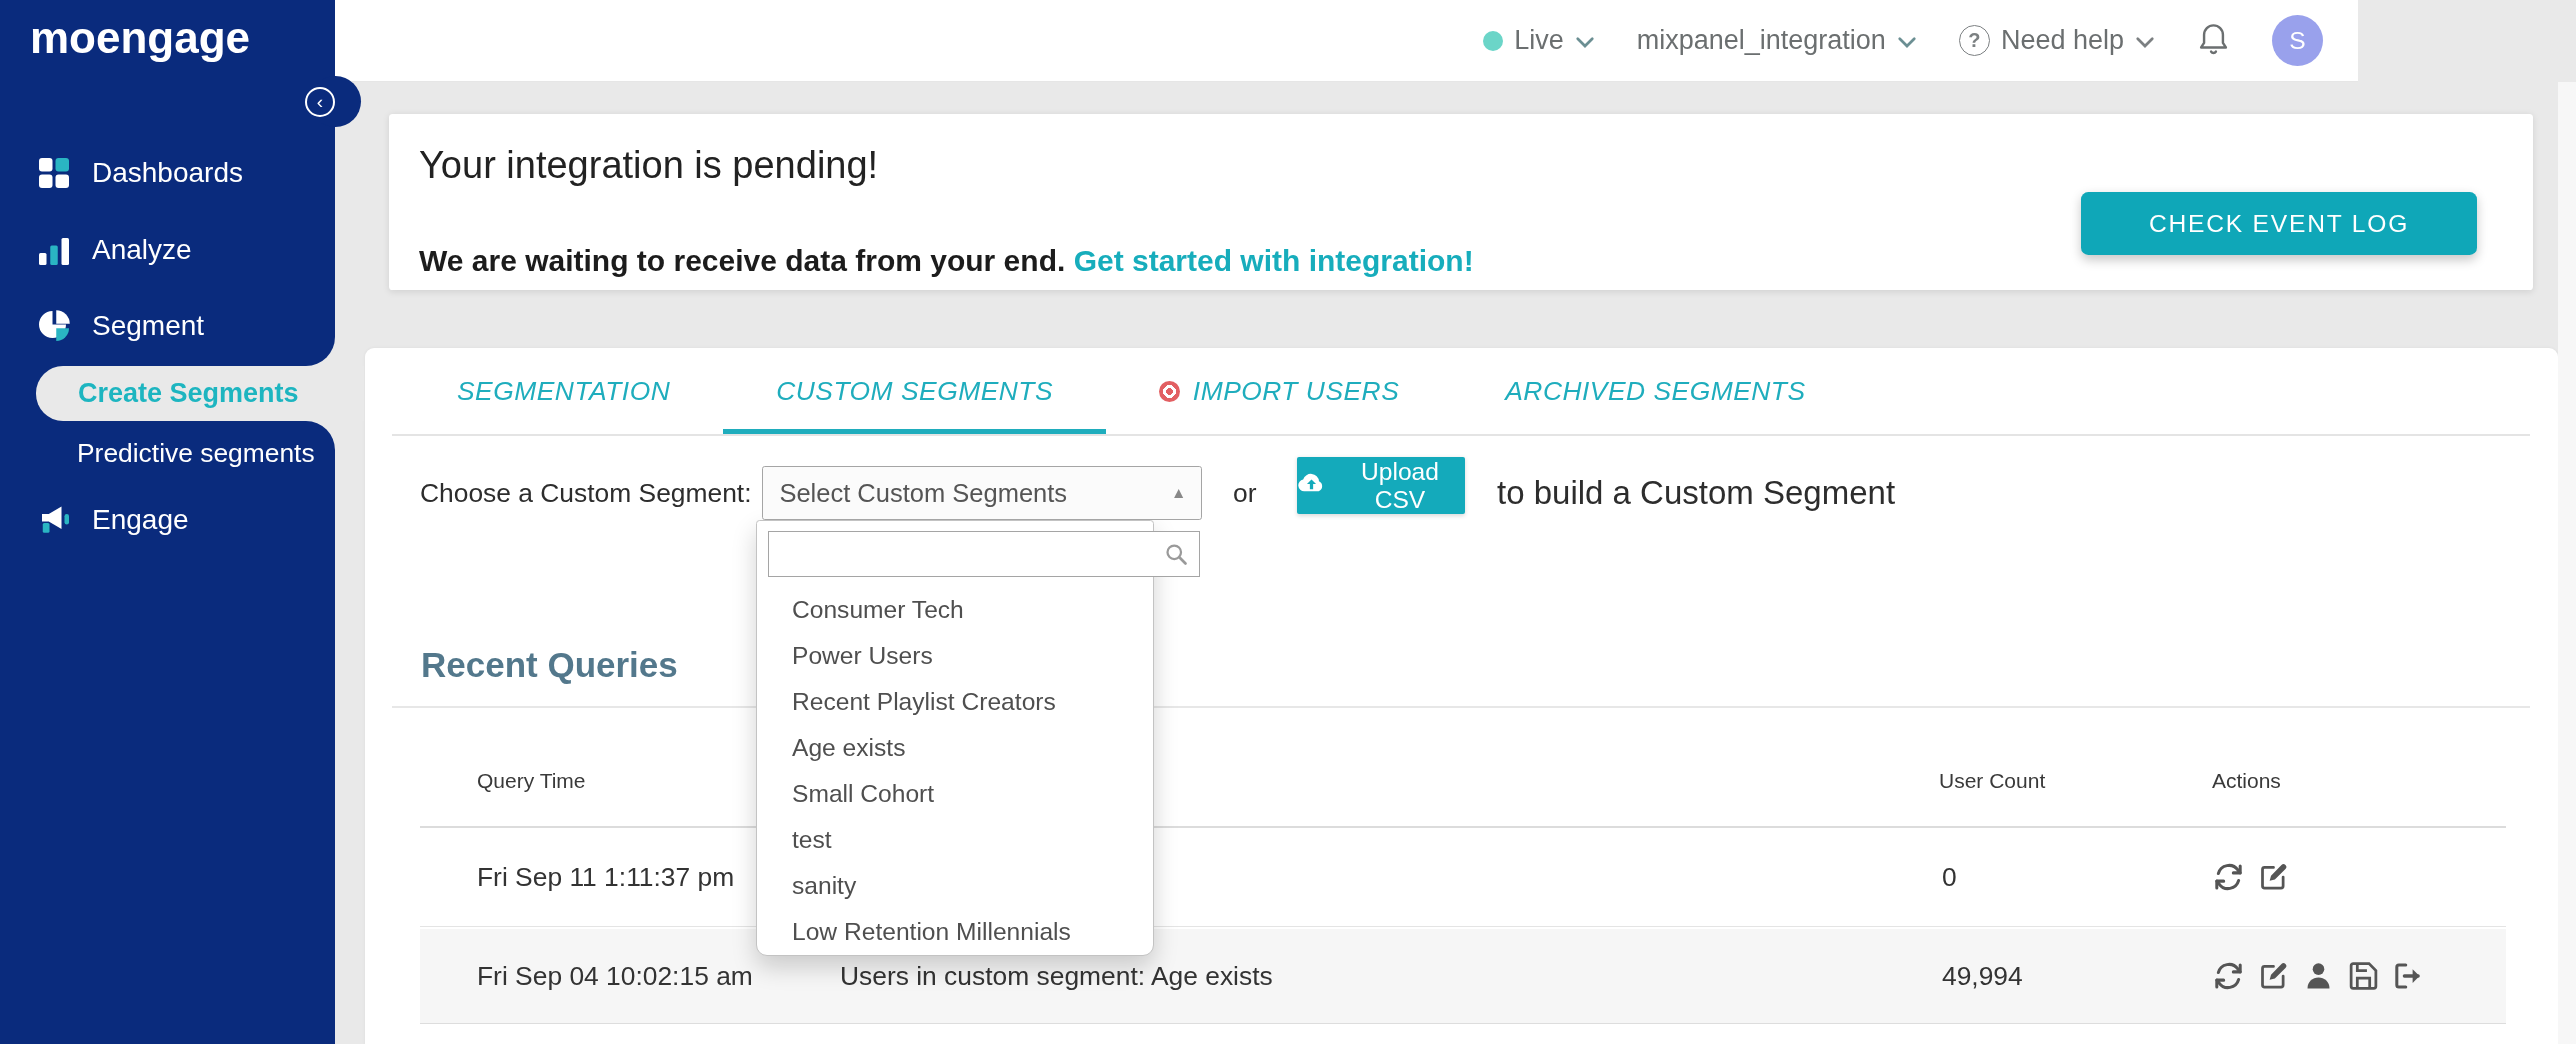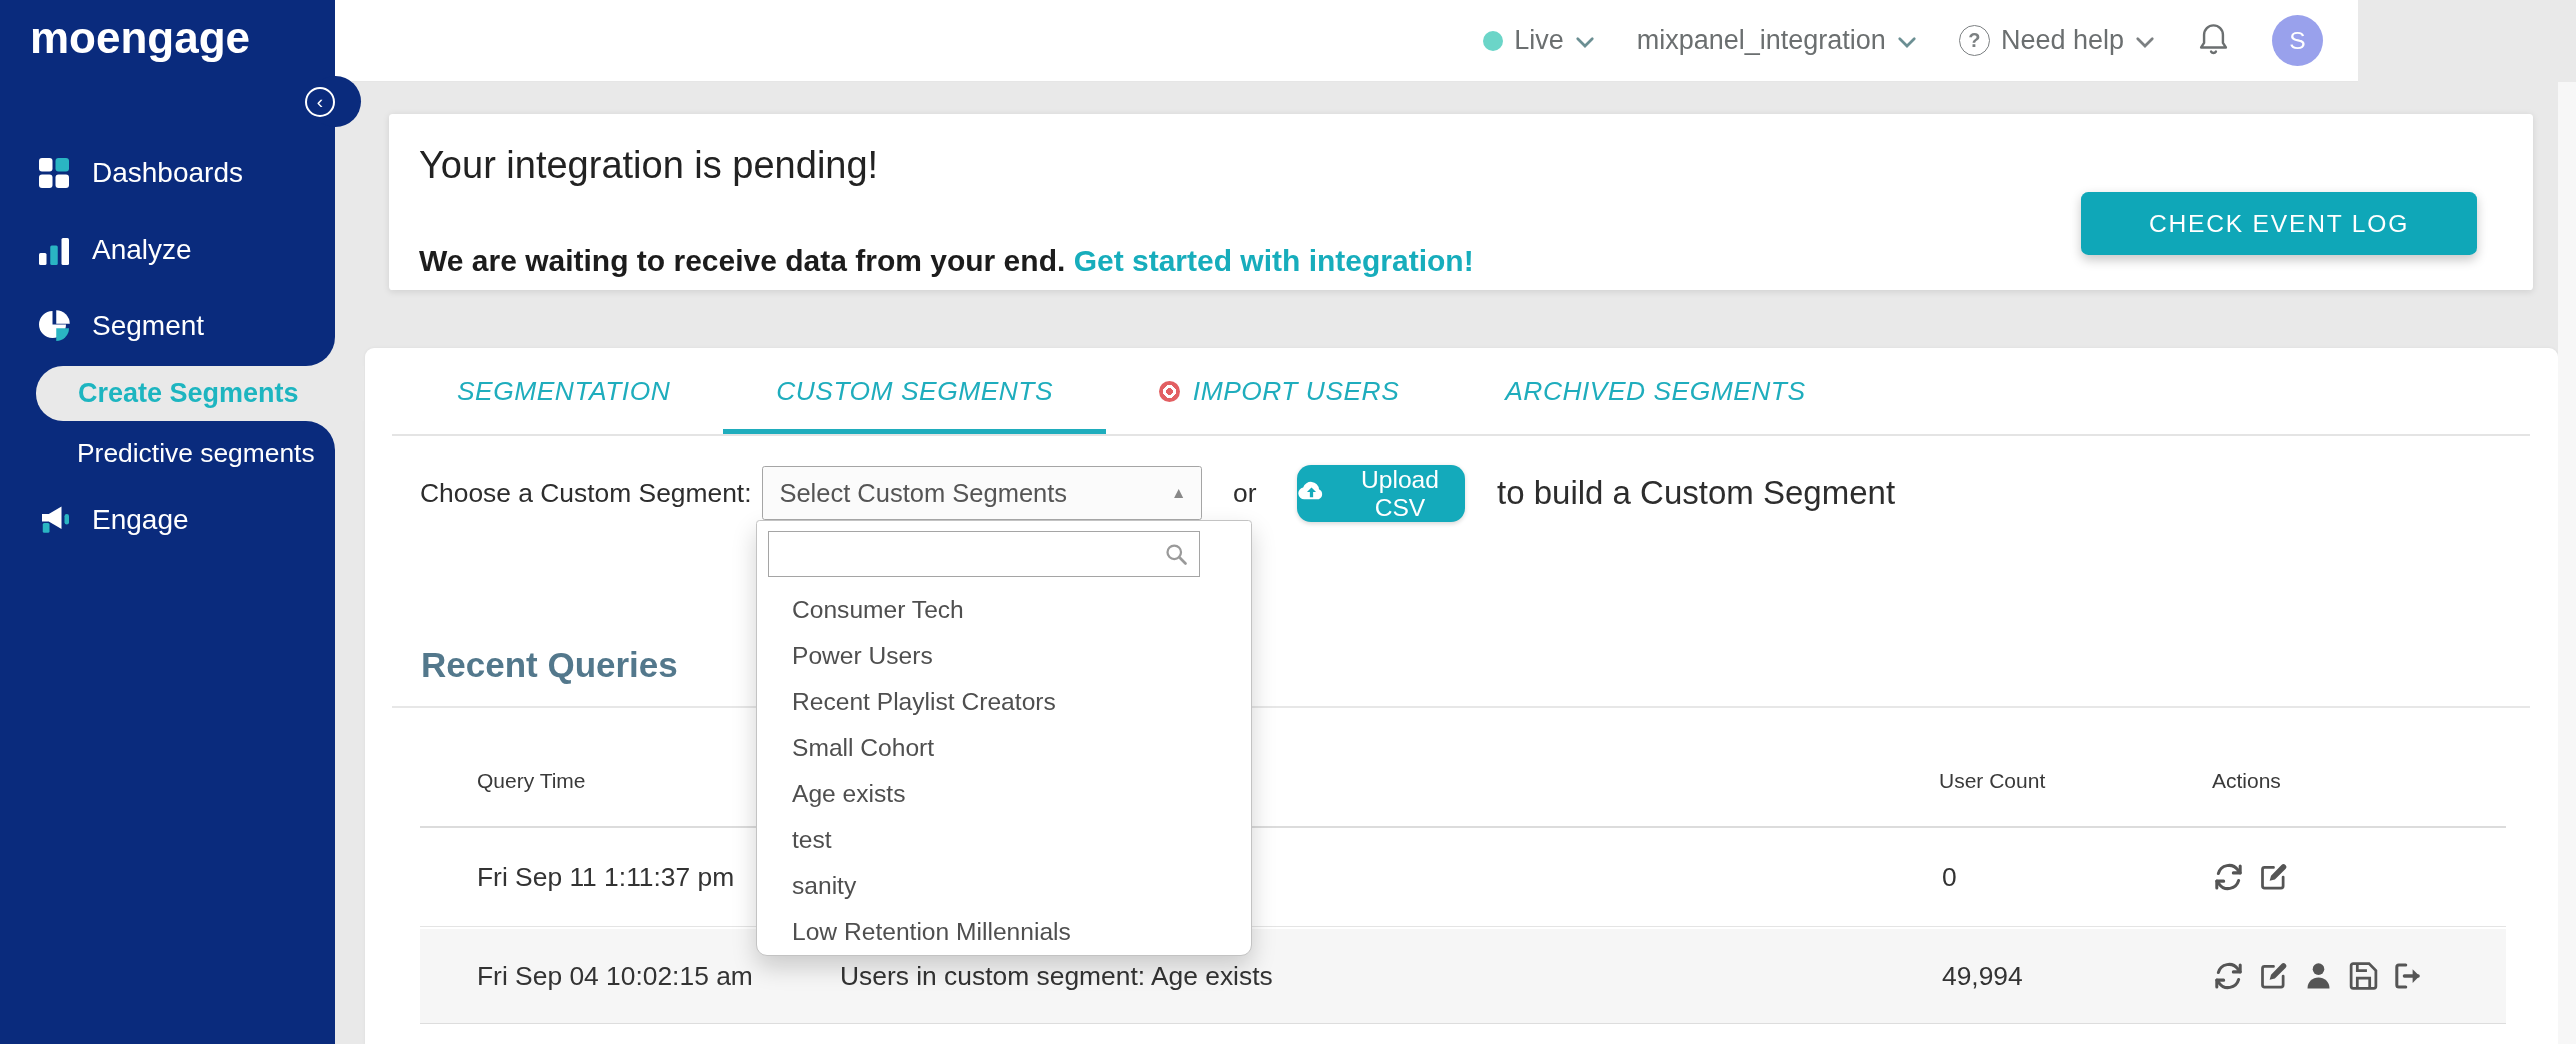--- a/index.html
+++ b/index.html
@@ -61,42 +61,42 @@
   .alert-dot { width:21px; height:21px; border-radius:50%;
                background:radial-gradient(circle, #e25f62 0 3.6px, #fff 3.6px 6.4px, #e25f62 6.4px); }
 
   
   .picker-label { position:absolute; left:55px; top:118px; height:54px; line-height:54px; font-size:26.4px; color:#2d2d2d; }
   .select-box { position:absolute; left:397px; top:118px; width:440px; height:54px; background:#fbfbfb;
                 border:0.9px solid #a5a5a5; border-radius:2.7px; display:flex; align-items:center;
                 justify-content:space-between; padding:0 14.6px 0 16.4px; font-size:25.5px; color:#555; cursor:pointer; z-index:61; }
   .select-caret { font-size:15.5px; color:#888; }
   .or-text { position:absolute; left:868px; top:118px; height:54px; line-height:54px; font-size:26.4px; color:#2d2d2d; }
-  .btn-upload { position:absolute; left:932px; top:117px; width:168px; height:57px; background:#14aabb; border:none;
-                border-radius:14px; color:#fff; font-size:24.6px; display:flex; align-items:center; justify-content:center;
+  .btn-upload { position:absolute; left:932px; top:109px; width:168px; height:57px; background:#14aabb; border:none;
+                border-radius:2px; color:#fff; font-size:24.6px; display:flex; align-items:center; justify-content:center;
                 gap:9px; cursor:pointer; box-shadow:0 1.8px 4.6px rgba(0,0,0,0.15); }
   .suffix-text { position:absolute; left:1132px; top:118px; height:54px; line-height:54px; font-size:33px; color:#2d2d2d; }
 
   
   .recent-title { position:absolute; left:56px; top:297px; font-size:35px; font-weight:700; color:#53788c; }
   .recent-divider { position:absolute; left:27px; top:358px; width:2138px; height:1.8px; background:#e7e7e7; }
   .th { position:absolute; top:421px; font-size:21px; color:#3a3a3a; }
   .th-time { left:112px; } .th-count { left:1574px; } .th-actions { left:1847px; }
   .thead-border { position:absolute; left:55px; top:478px; width:2086px; height:1.8px; background:#dcdcdc; }
   .trow { position:absolute; left:55px; width:2086px; }
   .row1 { top:479px; height:100px; border-bottom:0.9px solid #e4e4e4; }
   .row2 { top:581px; height:95px; background:#f6f6f6; border-bottom:1.8px solid #dddddd; }
   .cell { position:absolute; top:50%; transform:translateY(-50%); font-size:26.4px; color:#333; }
   .c-time { left:57px; } .c-query { left:420px; } .c-count { left:1522px; }
   .actions-wrap { position:absolute; left:1792px; top:50%; transform:translateY(-50%); display:flex; gap:12px; }
   .act { width:33px; height:33px; cursor:pointer; }
   .act svg { width:33px; height:33px; display:block; }
 
   
-  .dropdown { position:absolute; left:756px; top:520px; width:496px; height:436px; background:#fff;
+  .dropdown { position:absolute; left:756px; top:520px; width:398px; height:436px; background:#fff;
               border:0.9px solid #c3c3c3; border-radius:3.6px 3.6px 11px 11px; box-shadow:0 11px 24px rgba(0,0,0,0.18); z-index:60; }
   .dd-search { position:absolute; left:11px; top:10px; width:432px; height:46px; border:0.9px solid #a5a5a5; background:#fff; }
   .dd-search input { width:100%; height:100%; border:none; outline:none; font-size:24px; padding:0 47px 0 12.8px;
                      font-family:"Liberation Sans", sans-serif; background:transparent; }
   .dd-search .mag { position:absolute; right:9px; top:9px; }
   .dd-options { position:absolute; left:0; top:66px; width:100%; }
   .dd-opt { height:46px; display:flex; align-items:center; padding-left:35px; font-size:24.6px; color:#4f4f4f; cursor:pointer; }
 
   
   .scroll-strip { position:absolute; right:0; top:82px; width:18px; height:963px; background:#f7f7f7; }
@@ -333,22 +333,22 @@
         <svg width="27" height="27" viewBox="0 0 24 24">
             <circle cx="10" cy="10" r="6" fill="none" stroke="#9a9a9a" stroke-width="2"></circle>
             <line x1="14.5" y1="14.5" x2="20" y2="20" stroke="#9a9a9a" stroke-width="2.4" stroke-linecap="round"></line>
           </svg>
       </span>
     </div>
     <div class="dd-options">
       <div class="dd-opt">Consumer Tech</div>
       <div class="dd-opt">Power Users</div>
       <div class="dd-opt">Recent Playlist Creators</div>
+      <div class="dd-opt">Age exists</div>
       <div class="dd-opt">Small Cohort</div>
-      <div class="dd-opt">Age exists</div>
       <div class="dd-opt">test</div>
       <div class="dd-opt">sanity</div>
       <div class="dd-opt">Low Retention Millennials</div>
     </div>
   </div>
 
   <div class="scroll-strip"></div>
 </div>
 
 

